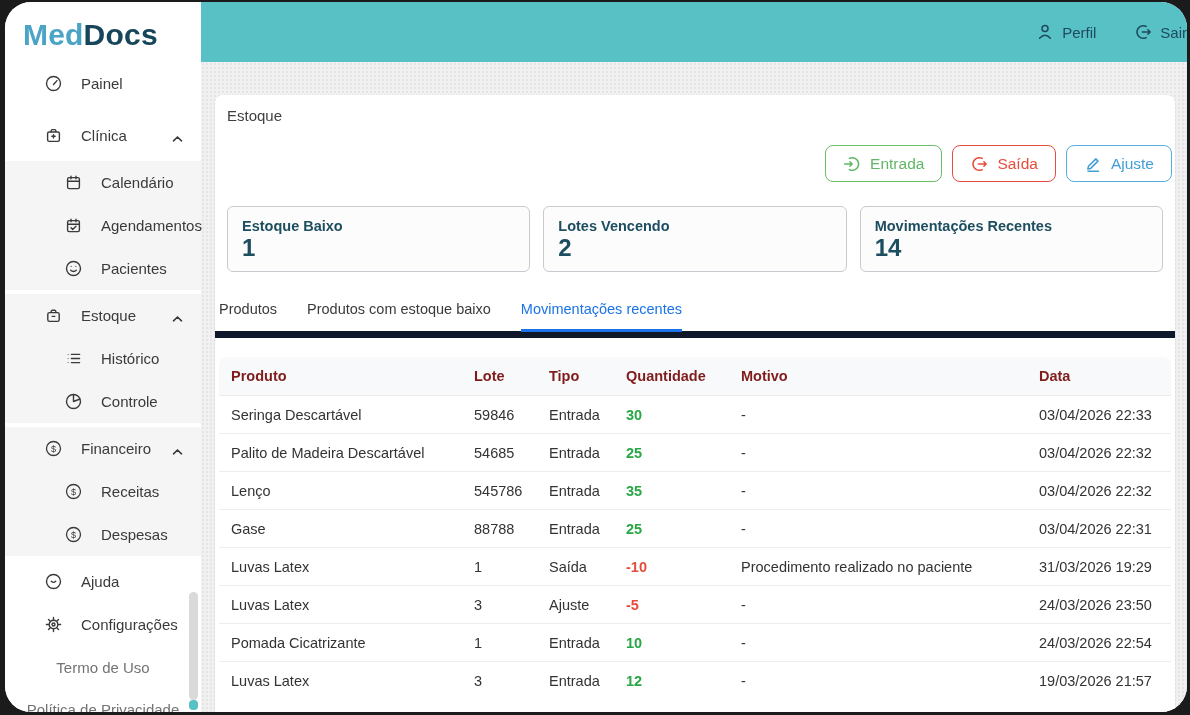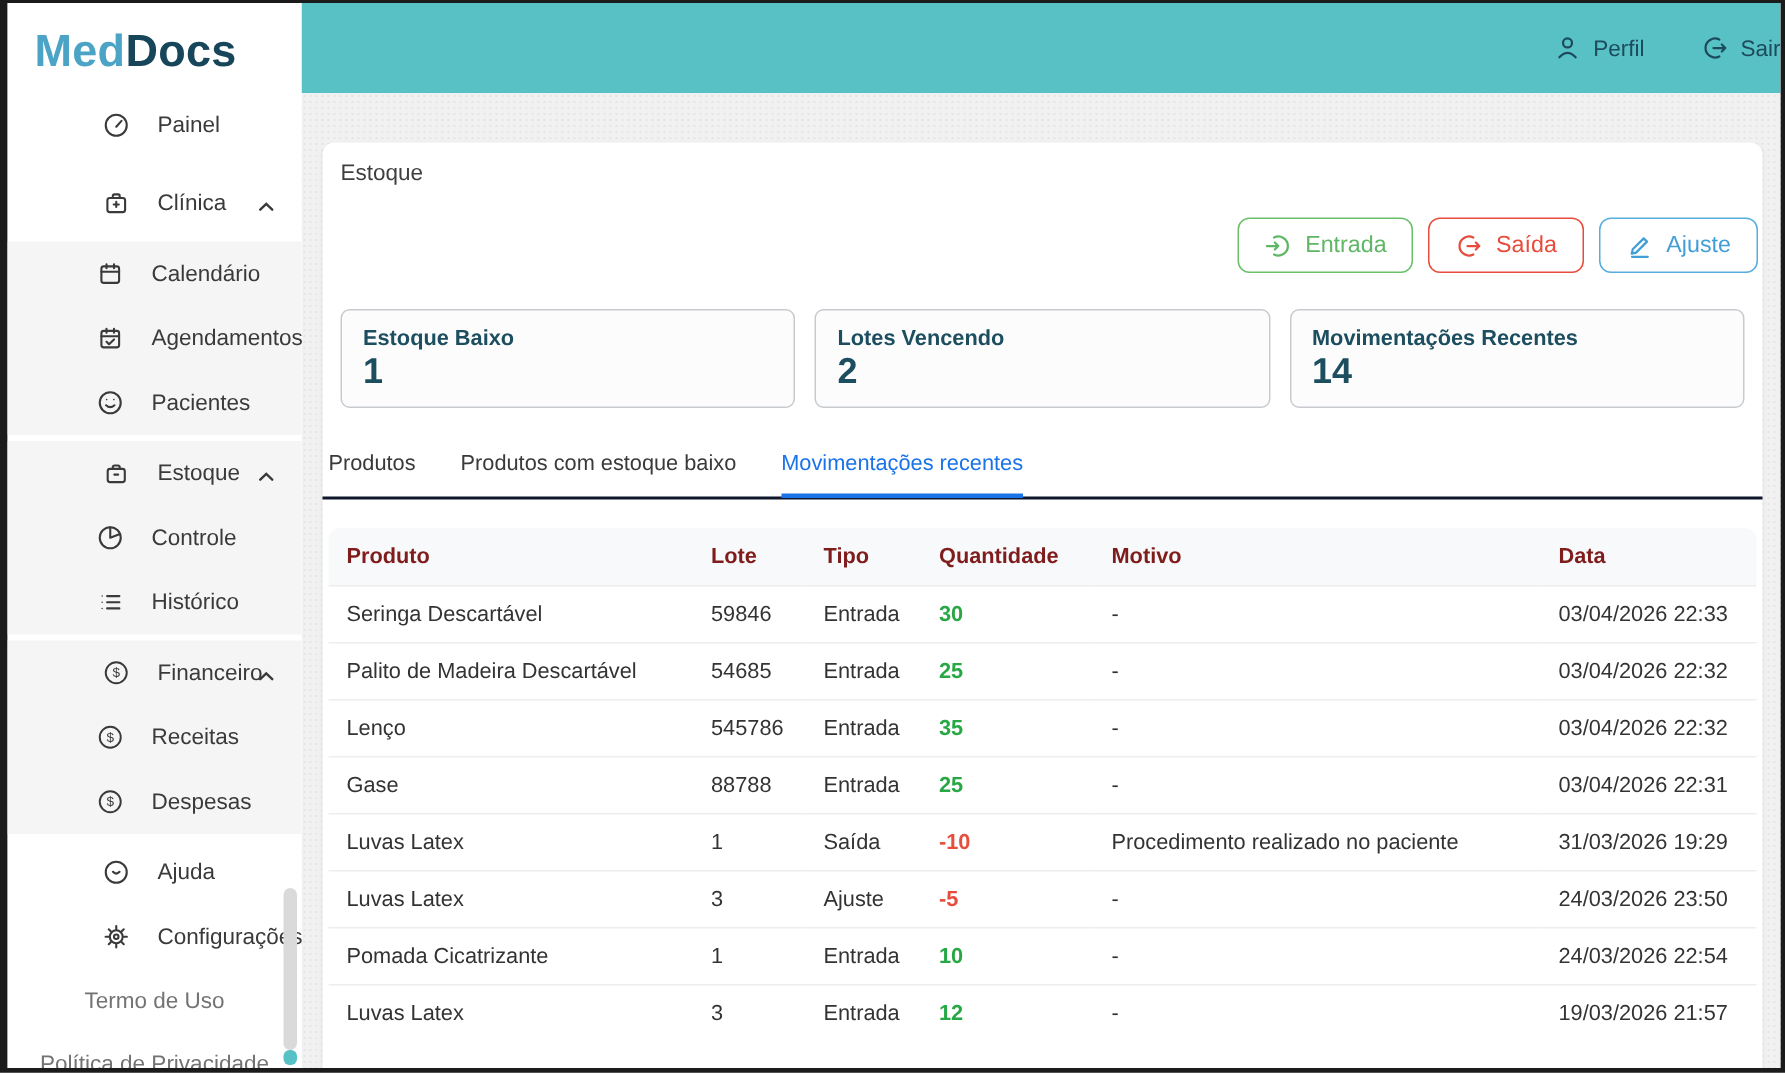--- a/index.html
+++ b/index.html
@@ -1,26 +1,26 @@
 <!DOCTYPE html>
 <html><head>
 <meta charset="utf-8">
 <style>
   * { margin:0; padding:0; box-sizing:border-box; }
   html,body { width:1190px; height:715px; overflow:hidden; background:#1b1b1b;
               font-family:"Liberation Sans", sans-serif; }
-  .app { position:absolute; left:5px; top:2px; right:3px; bottom:3px; background:#fff; overflow:hidden; }
+  .app { position:absolute; left:5px; top:2px; right:3px; bottom:3px; background:#fff; overflow:hidden;border-radius:26px; }
 
   
   .sidebar { position:absolute; left:0; top:0; bottom:0; width:196px; background:#fff; z-index:3; }
   .logo { padding:16px 0 0 18px; font-size:30px; font-weight:800; letter-spacing:.2px; }
   .logo .lg1 { color:#4ba4c6; }
   .logo .lg2 { color:#17465a; }
   .side-nav { margin-top:10px; }
-  .side-item { display:flex; align-items:center; height:43px; padding-left:64px; gap:19px;
+  .side-item { display:flex; align-items:center; height:43px; padding-left:40px; gap:19px;
                font-size:15px; color:#3a3a3a; cursor:pointer; position:relative; }
   .side-item .ic { display:flex; width:17px; height:17px; flex:0 0 17px; color:#3a3a3a; }
   .side-item.sub { padding-left:60px; }
   .side-item .chev { position:absolute; right:18px; top:15px; color:#3a3a3a; }
   .grp { background:#f5f5f6; margin:4px 0; }
   .side-link { height:42px; display:flex; align-items:center; justify-content:center;
                font-size:15px; color:#737373; cursor:pointer; }
   .pad-after { margin-bottom:9px; }
   .sb-track { position:absolute; right:3px; top:530px; width:9px; bottom:0; }
   .sb-thumb { position:absolute; left:0; width:9px; top:60px; height:108px; background:#dadada; border-radius:5px; }
@@ -45,21 +45,21 @@
   .btn .ic { display:flex; width:18px; height:18px; }
   .btn-entrada { color:#5fb765; border-color:#6abf69; }
   .btn-saida   { color:#e74c3c; border-color:#e74c3c; }
   .btn-ajuste  { color:#429fd6; border-color:#55aede; }
 
   .stats { display:flex; gap:13px; margin-top:24px; padding:0 12px; }
   .stat { flex:1; border:1px solid #c7cbcf; border-radius:6px; background:#fcfcfd; padding:11px 14px 10px; }
   .stat .sl { font-size:14.5px; font-weight:700; color:#1d4e5f; }
   .stat .sv { font-size:24px; font-weight:700; color:#1d4e5f; margin-top:1px; line-height:1.1; }
 
-  .tabs { display:flex; gap:30px; margin-top:25px; padding:0 4px; border-bottom:2px solid #0f172a; }
+  .tabs { display:flex; gap:30px; margin-top:25px; padding:0 4px; border-bottom:7px solid #0f172a; }
   .tab { font-size:14.5px; color:#3a3a3a; padding:4px 0 12px; cursor:pointer; border-bottom:3px solid transparent; margin-bottom:-1px; }
   .tab.active { color:#1a73e8; border-bottom-color:#1a73e8; }
 
   table { width:calc(100% - 8px); margin:19px 4px 0; border-collapse:separate; border-spacing:0; font-size:14.5px; }
   thead th { background:#f8f9fa; text-align:left; font-weight:700; color:#7f1d1d; padding:11px 12px; }
   thead th:first-child { border-top-left-radius:8px; }
   thead th:last-child  { border-top-right-radius:8px; }
   tbody td { padding:10px 12px; border-top:1px solid #ededed; color:#333; height:38px; }
   td.qty { font-weight:700; }
   td.qty.pos { color:#28a745; }
@@ -148,37 +148,37 @@
           </span>
           <span>Estoque</span>
           <span class="chev">
             <svg width="11" height="8" viewBox="0 0 11 8" fill="none" stroke="currentColor" stroke-width="1.6" stroke-linecap="round">
                 <polyline points="1.5,5.8 5.5,2 9.5,5.8"></polyline>
               </svg>
           </span>
         </div>
         <div class="side-item sub">
           <span class="ic">
-            <svg viewBox="0 0 17 17" fill="none" stroke="currentColor" stroke-width="1.4">
-                <circle cx="8.5" cy="8.5" r="7"></circle>
-                <path d="M8.5 8.5 V1.5 M8.5 8.5 L15 6" stroke-linecap="round"></path>
-              </svg>
-          </span>
-          <span>Controle</span>
-        </div>
-        <div class="side-item sub">
-          <span class="ic">
             <svg viewBox="0 0 17 17" fill="none" stroke="currentColor" stroke-width="1.4" stroke-linecap="round">
                 <path d="M6.4 4.4 H14.6 M6.4 8.5 H14.6 M6.4 12.6 H14.6"></path>
                 <circle cx="3.1" cy="4.4" r="0.5" fill="currentColor" stroke="none"></circle>
                 <circle cx="3.1" cy="8.5" r="0.5" fill="currentColor" stroke="none"></circle>
                 <circle cx="3.1" cy="12.6" r="0.5" fill="currentColor" stroke="none"></circle>
               </svg>
           </span>
           <span>Histórico</span>
+        </div>
+        <div class="side-item sub">
+          <span class="ic">
+            <svg viewBox="0 0 17 17" fill="none" stroke="currentColor" stroke-width="1.4">
+                <circle cx="8.5" cy="8.5" r="7"></circle>
+                <path d="M8.5 8.5 V1.5 M8.5 8.5 L15 6" stroke-linecap="round"></path>
+              </svg>
+          </span>
+          <span>Controle</span>
         </div>
       </div>
 
       <div class="grp">
         <div class="side-item">
           <span class="ic">
             <svg viewBox="0 0 17 17" fill="none" stroke="currentColor" stroke-width="1.3">
                 <circle cx="8.5" cy="8.5" r="7"></circle>
                 <text x="8.5" y="11.6" font-size="9" text-anchor="middle" fill="currentColor" stroke="none" font-family="'Liberation Sans',sans-serif">$</text>
               </svg>

